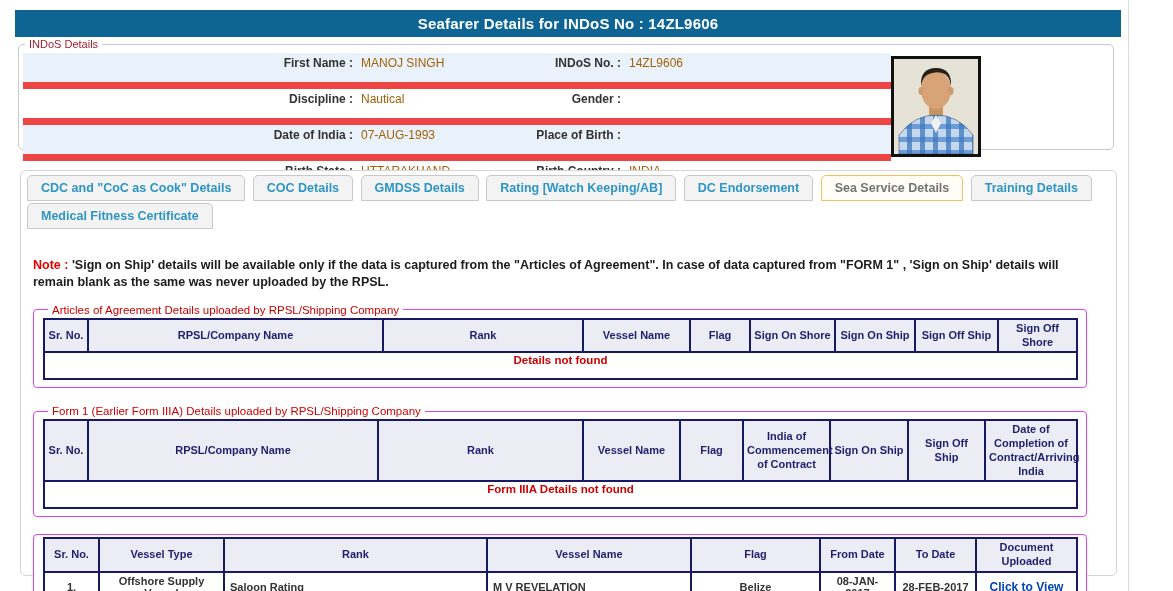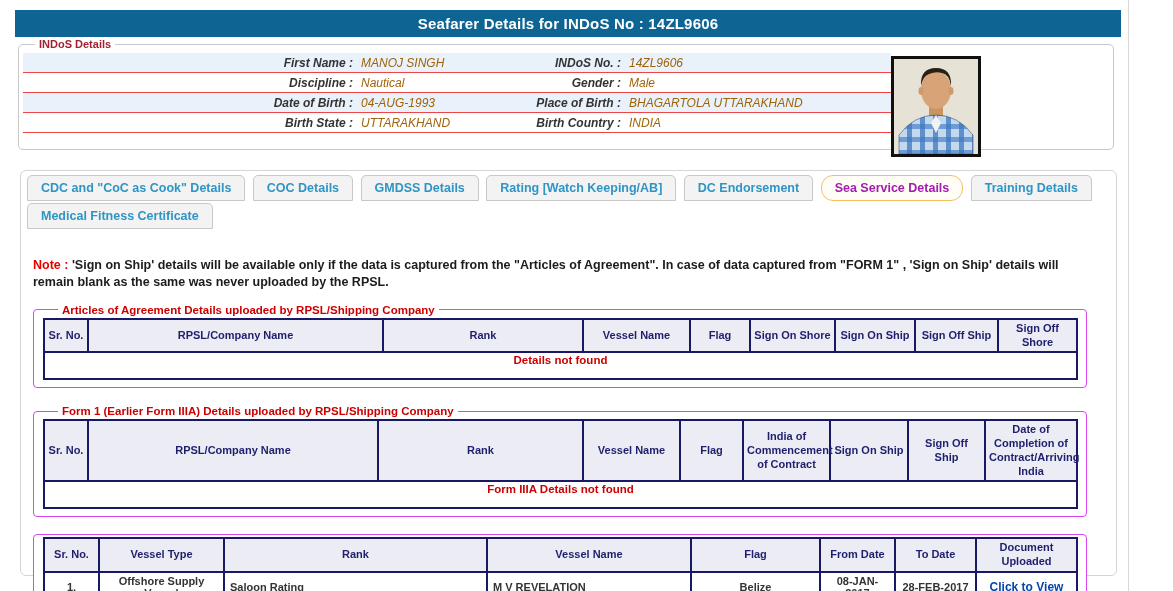--- a/index.html
+++ b/index.html
@@ -12,27 +12,27 @@
 
   
   .title-bar {
     position:absolute; left:15px; top:10px; width:1106px; height:27px;
     background:#0e6593; color:#ffffff; font-weight:bold; font-size:15px;
     text-align:center; line-height:27px; letter-spacing:.2px;
   }
 
   
   fieldset { border:1px solid #c9c9c9; border-radius:5px; margin:0; padding:0; background:#fff; }
-  legend { font-size:11px; font-weight:bold; padding:0 4px; margin-left:16px; }
+  legend { font-size:11px; font-weight:normal; padding:0 4px; margin-left:6px; }
   .indos { position:absolute; left:18px; top:38px; width:1096px; height:112px; }
   .indos > legend { color:#a22030; }
   .info-rows { margin:3px 0 0 4px; width:868px; }
   .info-row {
     display:grid; grid-template-columns:330px 163px 105px 1fr;
-    height:20px; line-height:20px; font-size:12px; border-bottom:1px solid #ef4444;font-style:italic;
+    height:36px; line-height:20px; font-size:12px; border-bottom:7px solid #ef4444;
   }
   .info-row.alt { background:#e9f2fb; }
   .info-row .lbl { font-weight:bold; color:#333; text-align:right; white-space:nowrap; }
   .info-row .val { color:#a16207; padding-left:8px; white-space:nowrap; }
   .photo {
     position:absolute; left:872px; top:6px; width:90px; height:101px;
     border:3px solid #101010; background:#e8e4da; overflow:hidden;
   }
   .photo svg { display:block; }
 
@@ -41,21 +41,21 @@
     position:absolute; left:20px; top:170px; width:1097px; height:406px;
     border:1px solid #d5d5d5; border-radius:6px; background:#fff;
   }
   .tab-row { padding:0 0 0 6px; }
   .tab-row.first { padding-top:4px; }
   .tab {
     display:inline-block; height:26px; line-height:24px; padding:0 13px; margin:0 3px 2px 0;
     background:#f3f3f3; border:1px solid #c8c8c8; border-radius:5px 5px 0 0;
     color:#2e95c5; font-size:12.5px; font-weight:bold; cursor:pointer; white-space:nowrap;
   }
-  .tab.active { background:#fffdf6; border-color:#f3c05f; color:#a21caf;border-radius:12px; }
+  .tab.active { background:#fffdf6; border-color:#f3c05f; color:#737373; }
 
   .note { margin:26px 14px 0 12px; font-size:12.5px; font-weight:bold; color:#1c1c1c; line-height:1.35; }
   .note-prefix { color:#e60000; }
 
   
   .section { margin:0 10px 0 12px; width:1053px; padding:2px 8px 7px 8px; border:1px solid #d946ef; border-radius:4px; }
   .section > legend { color:#cc0000; font-size:11.5px; }
   .sec1 { margin-top:13px; }
   .sec2 { margin-top:17px; }
   .sec3 { margin-top:17px; }
@@ -82,27 +82,25 @@
     <div class="info-row alt">
       <span class="lbl">First Name :</span>
       <span class="val">MANOJ SINGH</span>
       <span class="lbl">INDoS No. :</span>
       <span class="val">14ZL9606</span>
     </div>
     <div class="info-row">
       <span class="lbl">Discipline :</span>
       <span class="val">Nautical</span>
       <span class="lbl">Gender :</span>
-      <span class="val">Male</span>
     </div>
     <div class="info-row alt">
-      <span class="lbl">Date of Birth :</span>
-      <span class="val">04-AUG-1993</span>
+      <span class="lbl">Date of India :</span>
+      <span class="val">07-AUG-1993</span>
       <span class="lbl">Place of Birth :</span>
-      <span class="val">BHAGARTOLA UTTARAKHAND</span>
     </div>
     <div class="info-row">
       <span class="lbl">Birth State :</span>
       <span class="val">UTTARAKHAND</span>
       <span class="lbl">Birth Country :</span>
       <span class="val">INDIA</span>
     </div>
   </div>
   <div class="photo">
     <svg width="84" height="95" viewBox="0 0 84 95">

